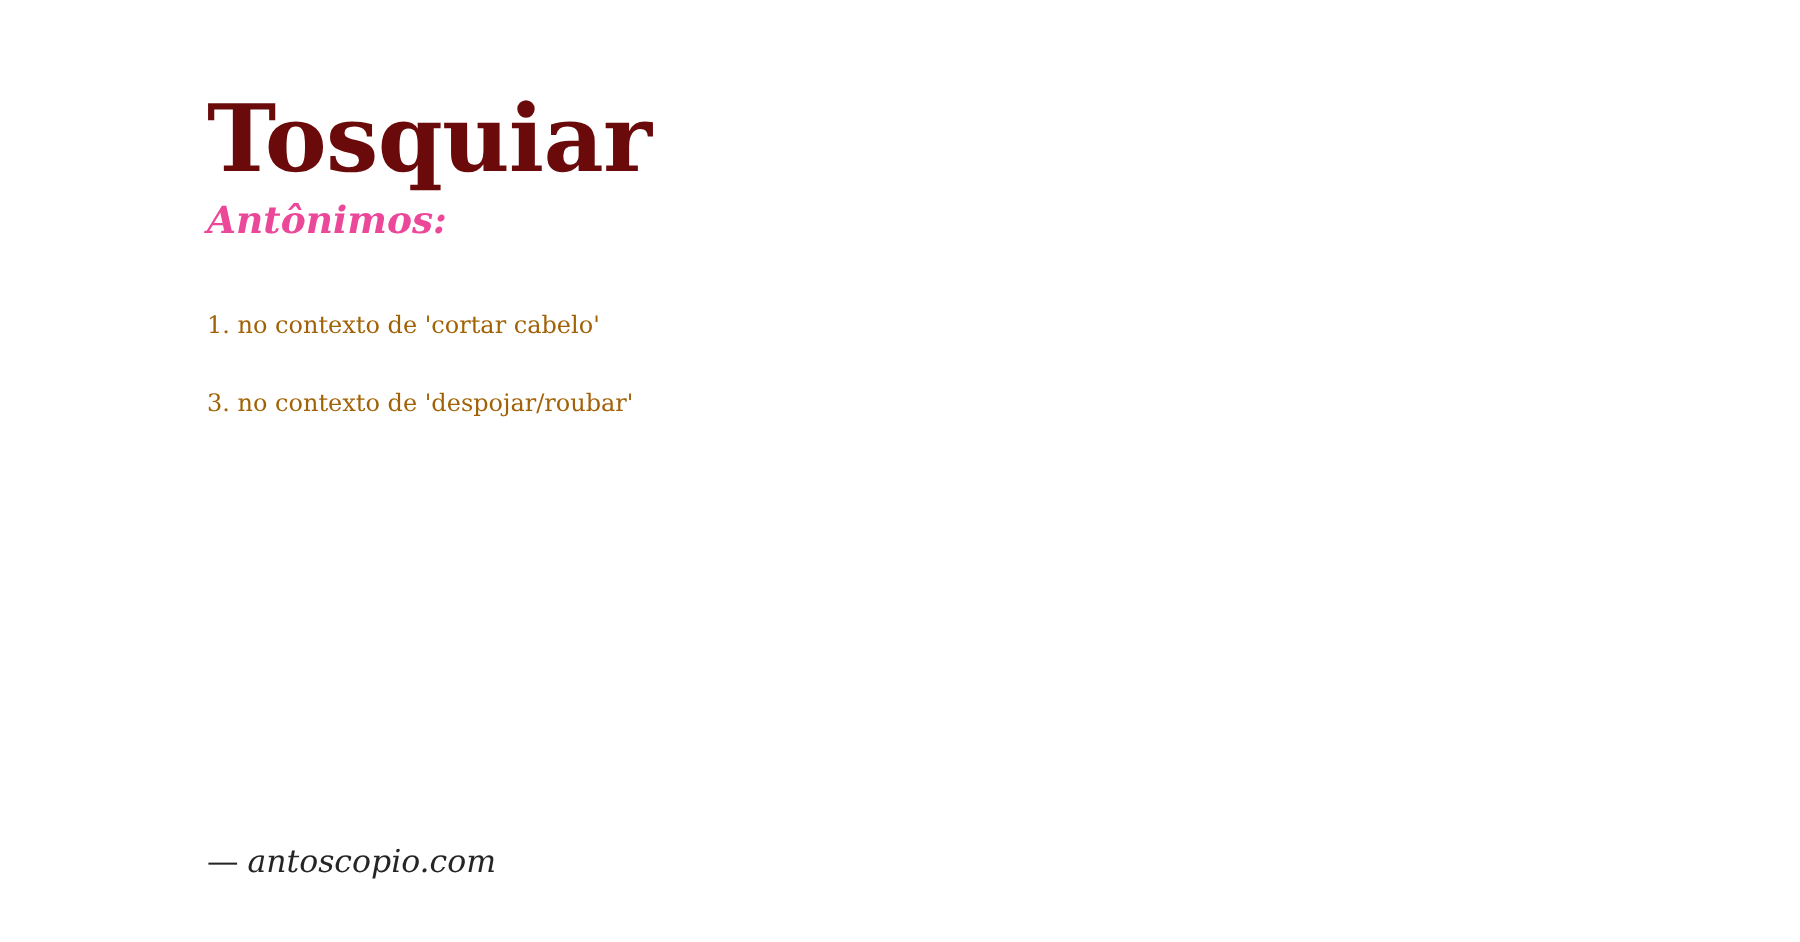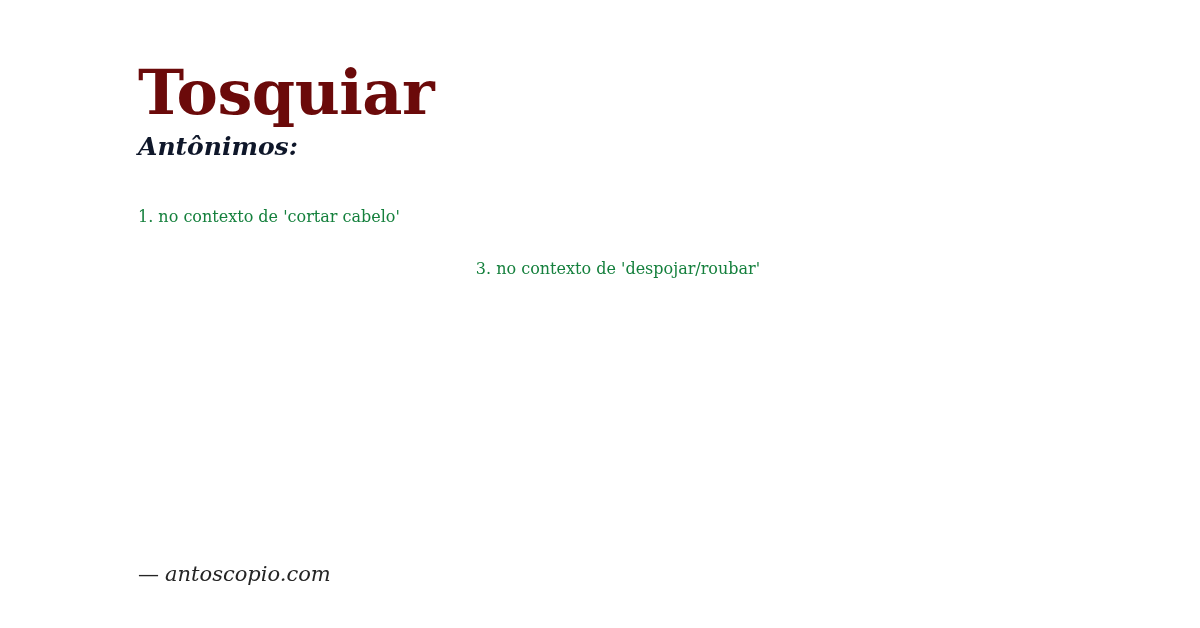--- a/index.html
+++ b/index.html
@@ -36,42 +36,41 @@
   .subtitle {
     position: absolute;
     left: 138px;
     top: 134px;
     margin: 0;
     font-family: "DejaVu Serif", "Liberation Serif", serif;
     font-size: 25px;
     font-weight: 700;
     font-style: italic;
     line-height: 1.0;
-    color: #0f172a;
+    color: #ec4899;
     white-space: nowrap;
   }
   .senses {
     position: absolute;
     left: 138px;
     top: 207px;
     width: 960px;
   }
   .sense {
     margin: 0 0 32px 0;
   }
   .sense:last-child {
     margin-bottom: 0;
-    text-align: center;
   }
   .sense-context {
     font-family: "DejaVu Serif", "Liberation Serif", serif;
     font-size: 16px;
     font-weight: 400;
     line-height: 1.25;
-    color: #15803d;
+    color: #a16207;
     white-space: nowrap;
     margin-bottom: 3px;
   }
   .sense-terms {
     font-family: "DejaVu Serif", "Liberation Serif", serif;
     font-size: 29px;
     font-weight: 400;
     line-height: 1.25;
     color: #1a1a1a;
     white-space: nowrap;

